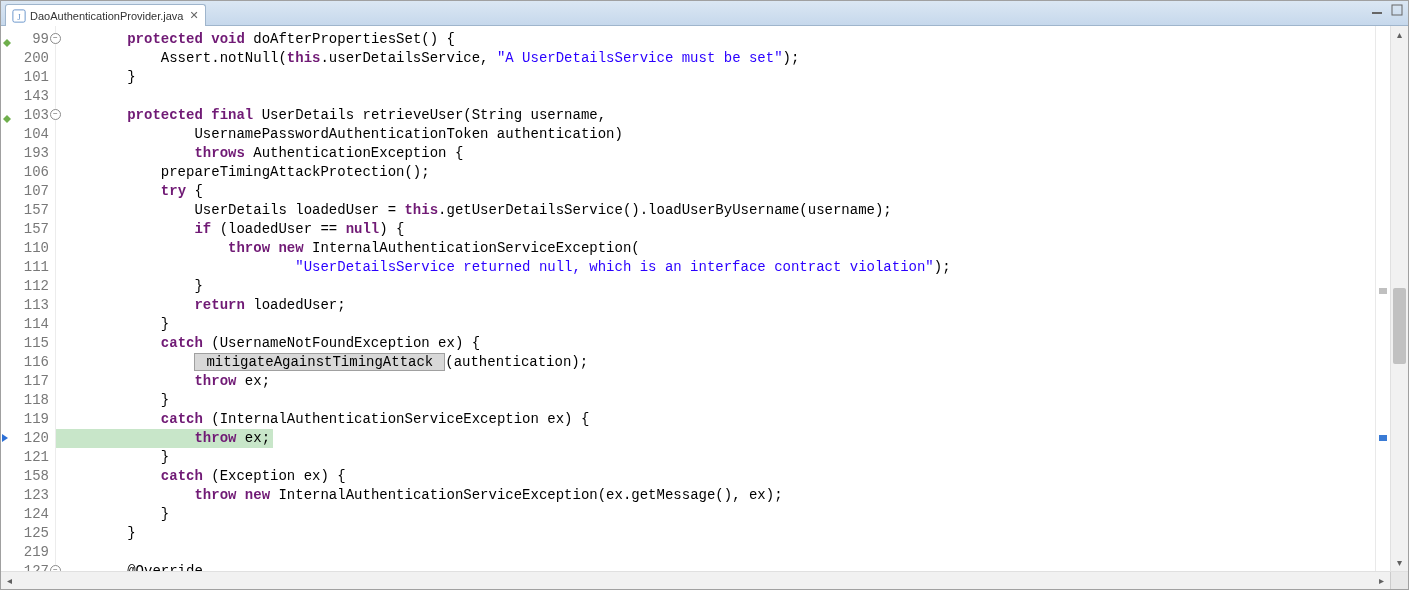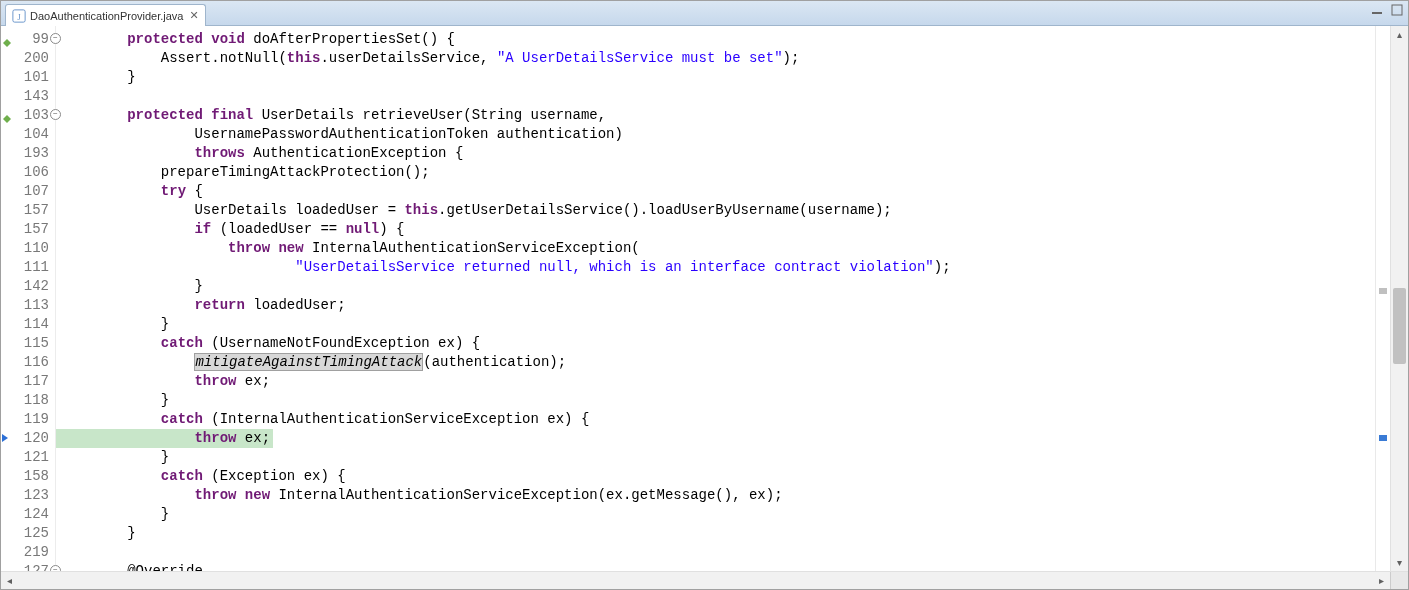--- a/index.html
+++ b/index.html
@@ -143,21 +143,21 @@
     height: 19px;
     padding-left: 4px;
   }
   .code-line.current {
     background: #c8e6c9;
     display: inline-block;
     padding-right: 3px;
   }
   .kw { color: #701a75; font-weight: bold; }
   .str { color: #2a00ff; }
-  .hl-box { background: #d8d8d8; border: 1px solid #a0a0a0; padding: 0 0; font-style: italic; }
+  .hl-box { background: #d8d8d8; border: 1px solid #a0a0a0; padding: 0 11px; }
   .scrollbar-v {
     width: 17px;
     background: #f1f1f1;
     position: relative;
     border-left: 1px solid #e0e0e0;
   }
   .scroll-arrow {
     height: 17px;
     display: flex; align-items: center; justify-content: center;
     color: #606060;
@@ -238,21 +238,21 @@
               <polygon points="4,0 8,4 4,8 0,4" fill="#6faf4c"></polygon>
             </svg></span>103<div class="fold-minus">−</div></div>
         <div class="ln">104</div>
         <div class="ln">193</div>
         <div class="ln">106</div>
         <div class="ln">107</div>
         <div class="ln">157</div>
         <div class="ln">157</div>
         <div class="ln">110</div>
         <div class="ln">111</div>
-        <div class="ln">142</div>
+        <div class="ln">112</div>
         <div class="ln">113</div>
         <div class="ln">114</div>
         <div class="ln">115</div>
         <div class="ln">116</div>
         <div class="ln">117</div>
         <div class="ln">118</div>
         <div class="ln">119</div>
         <div class="ln instr-ptr">120</div>
         <div class="ln">121</div>
         <div class="ln">158</div>

